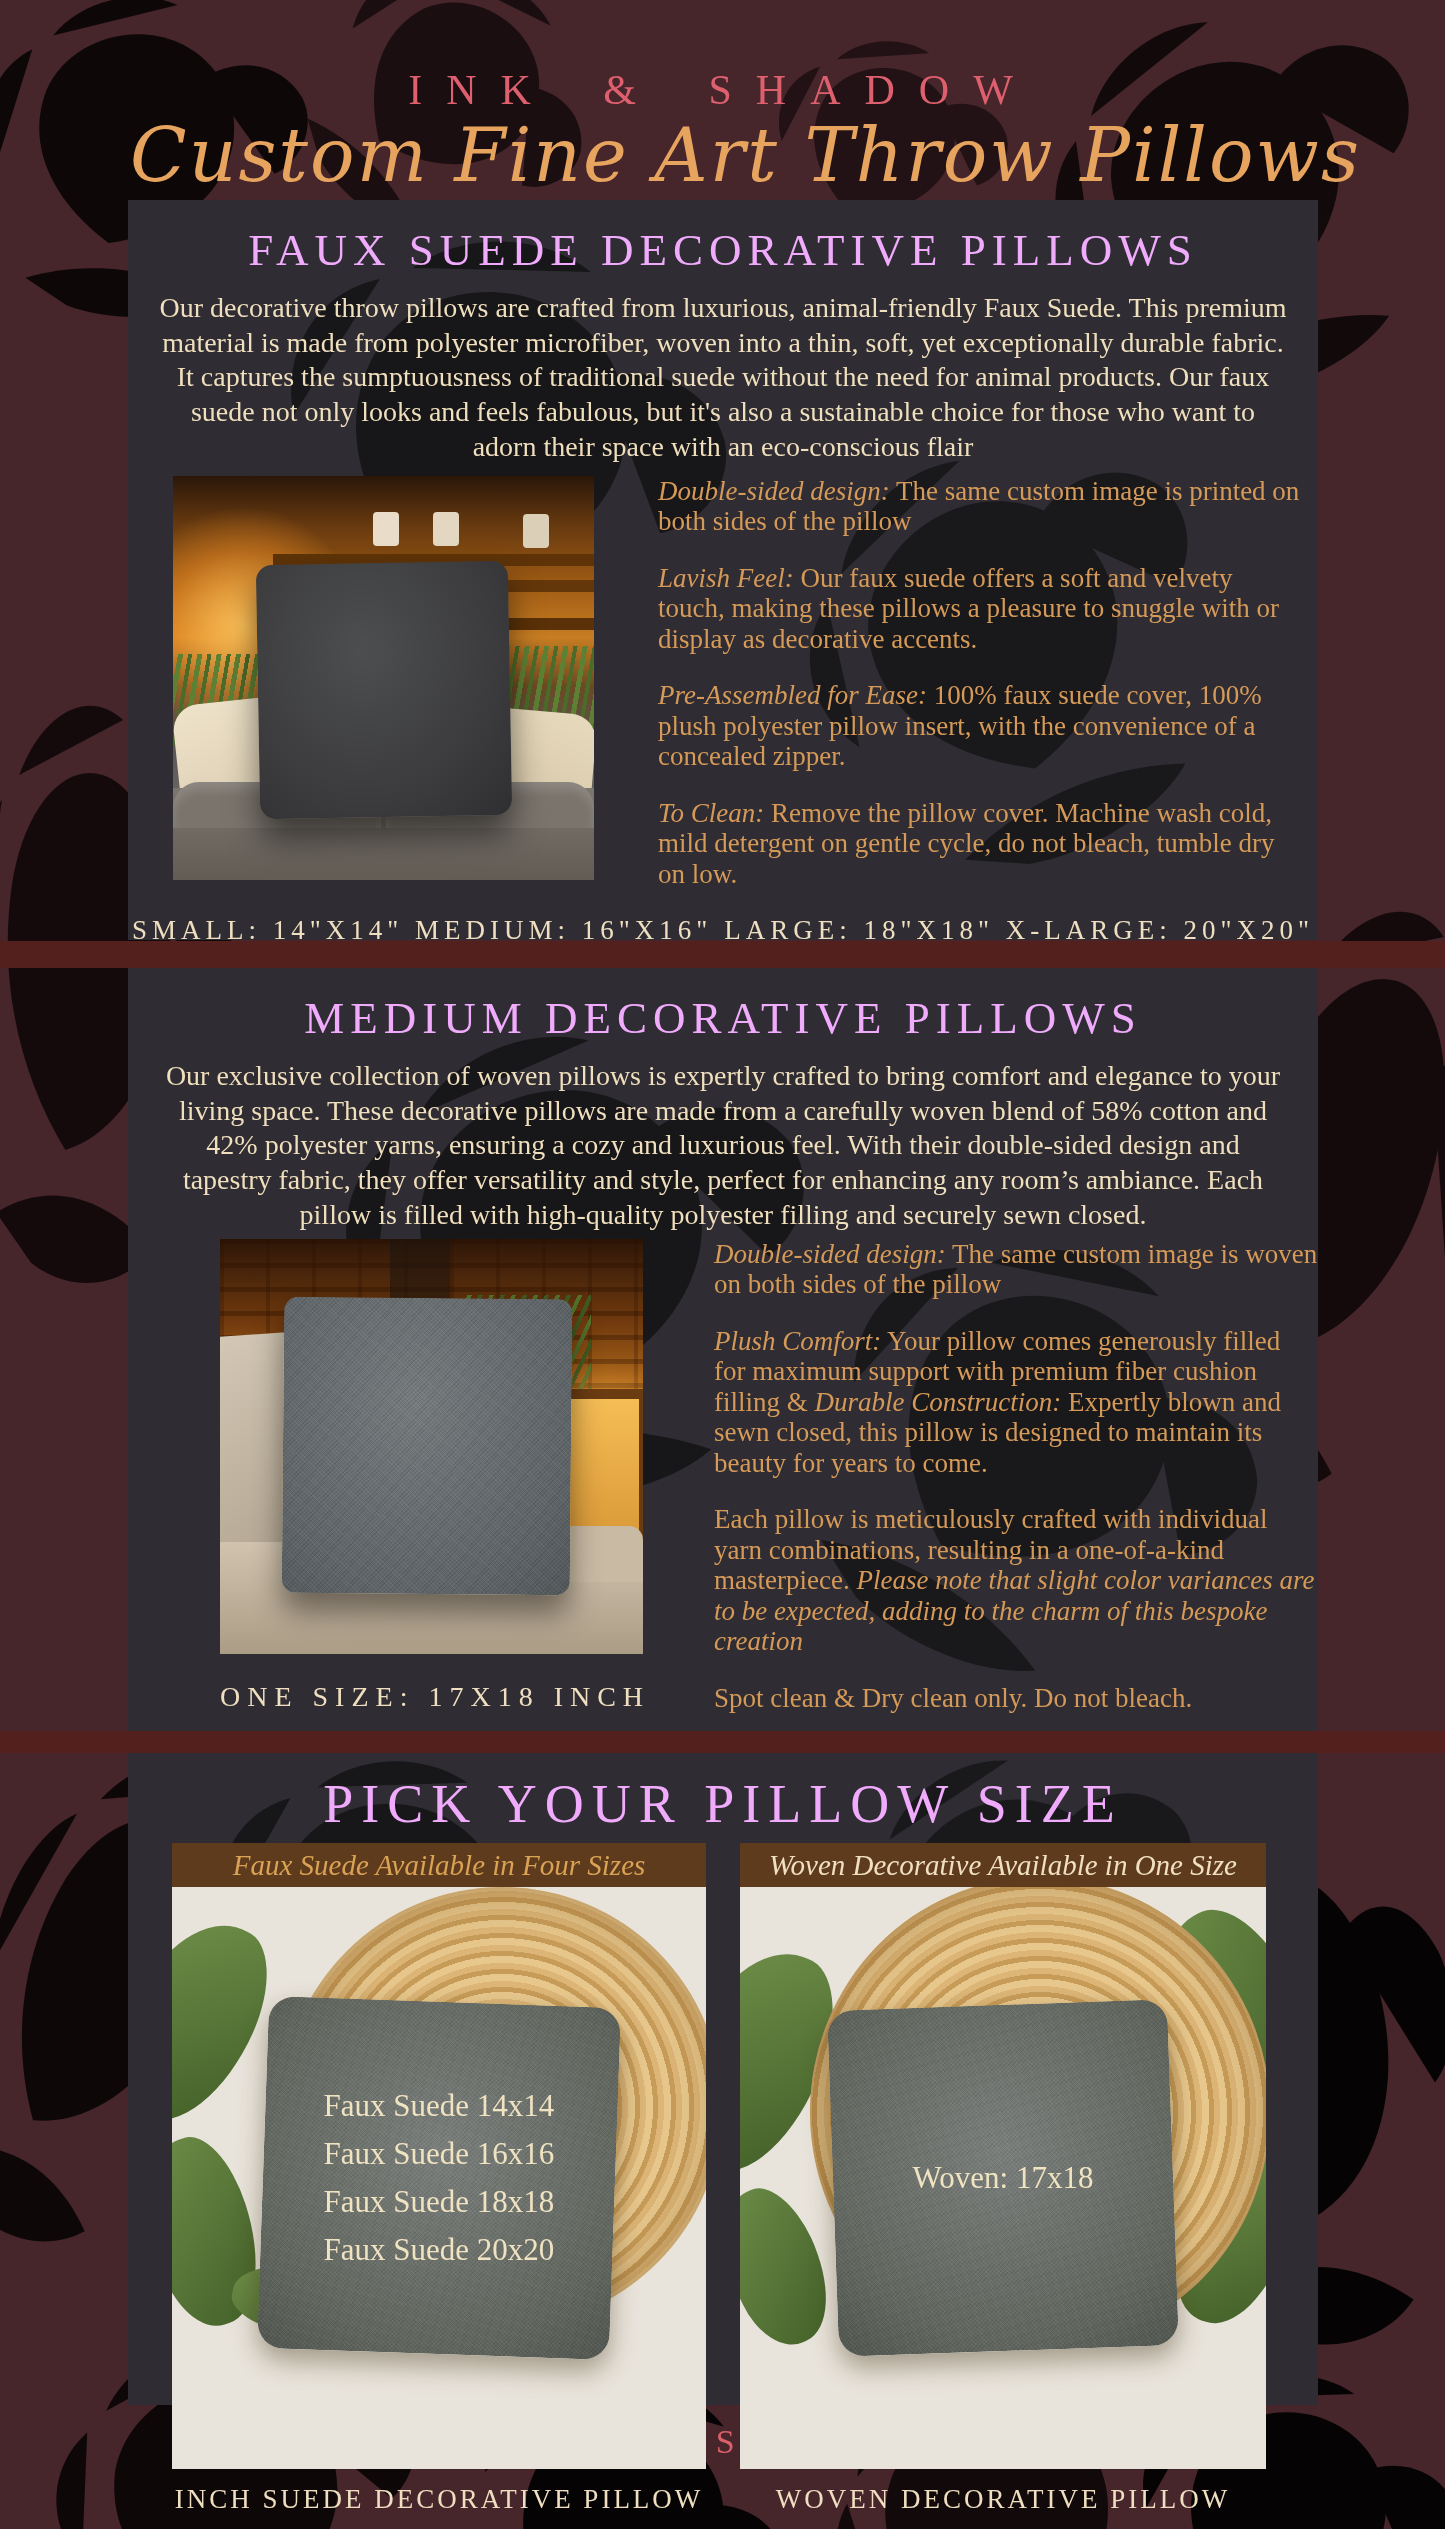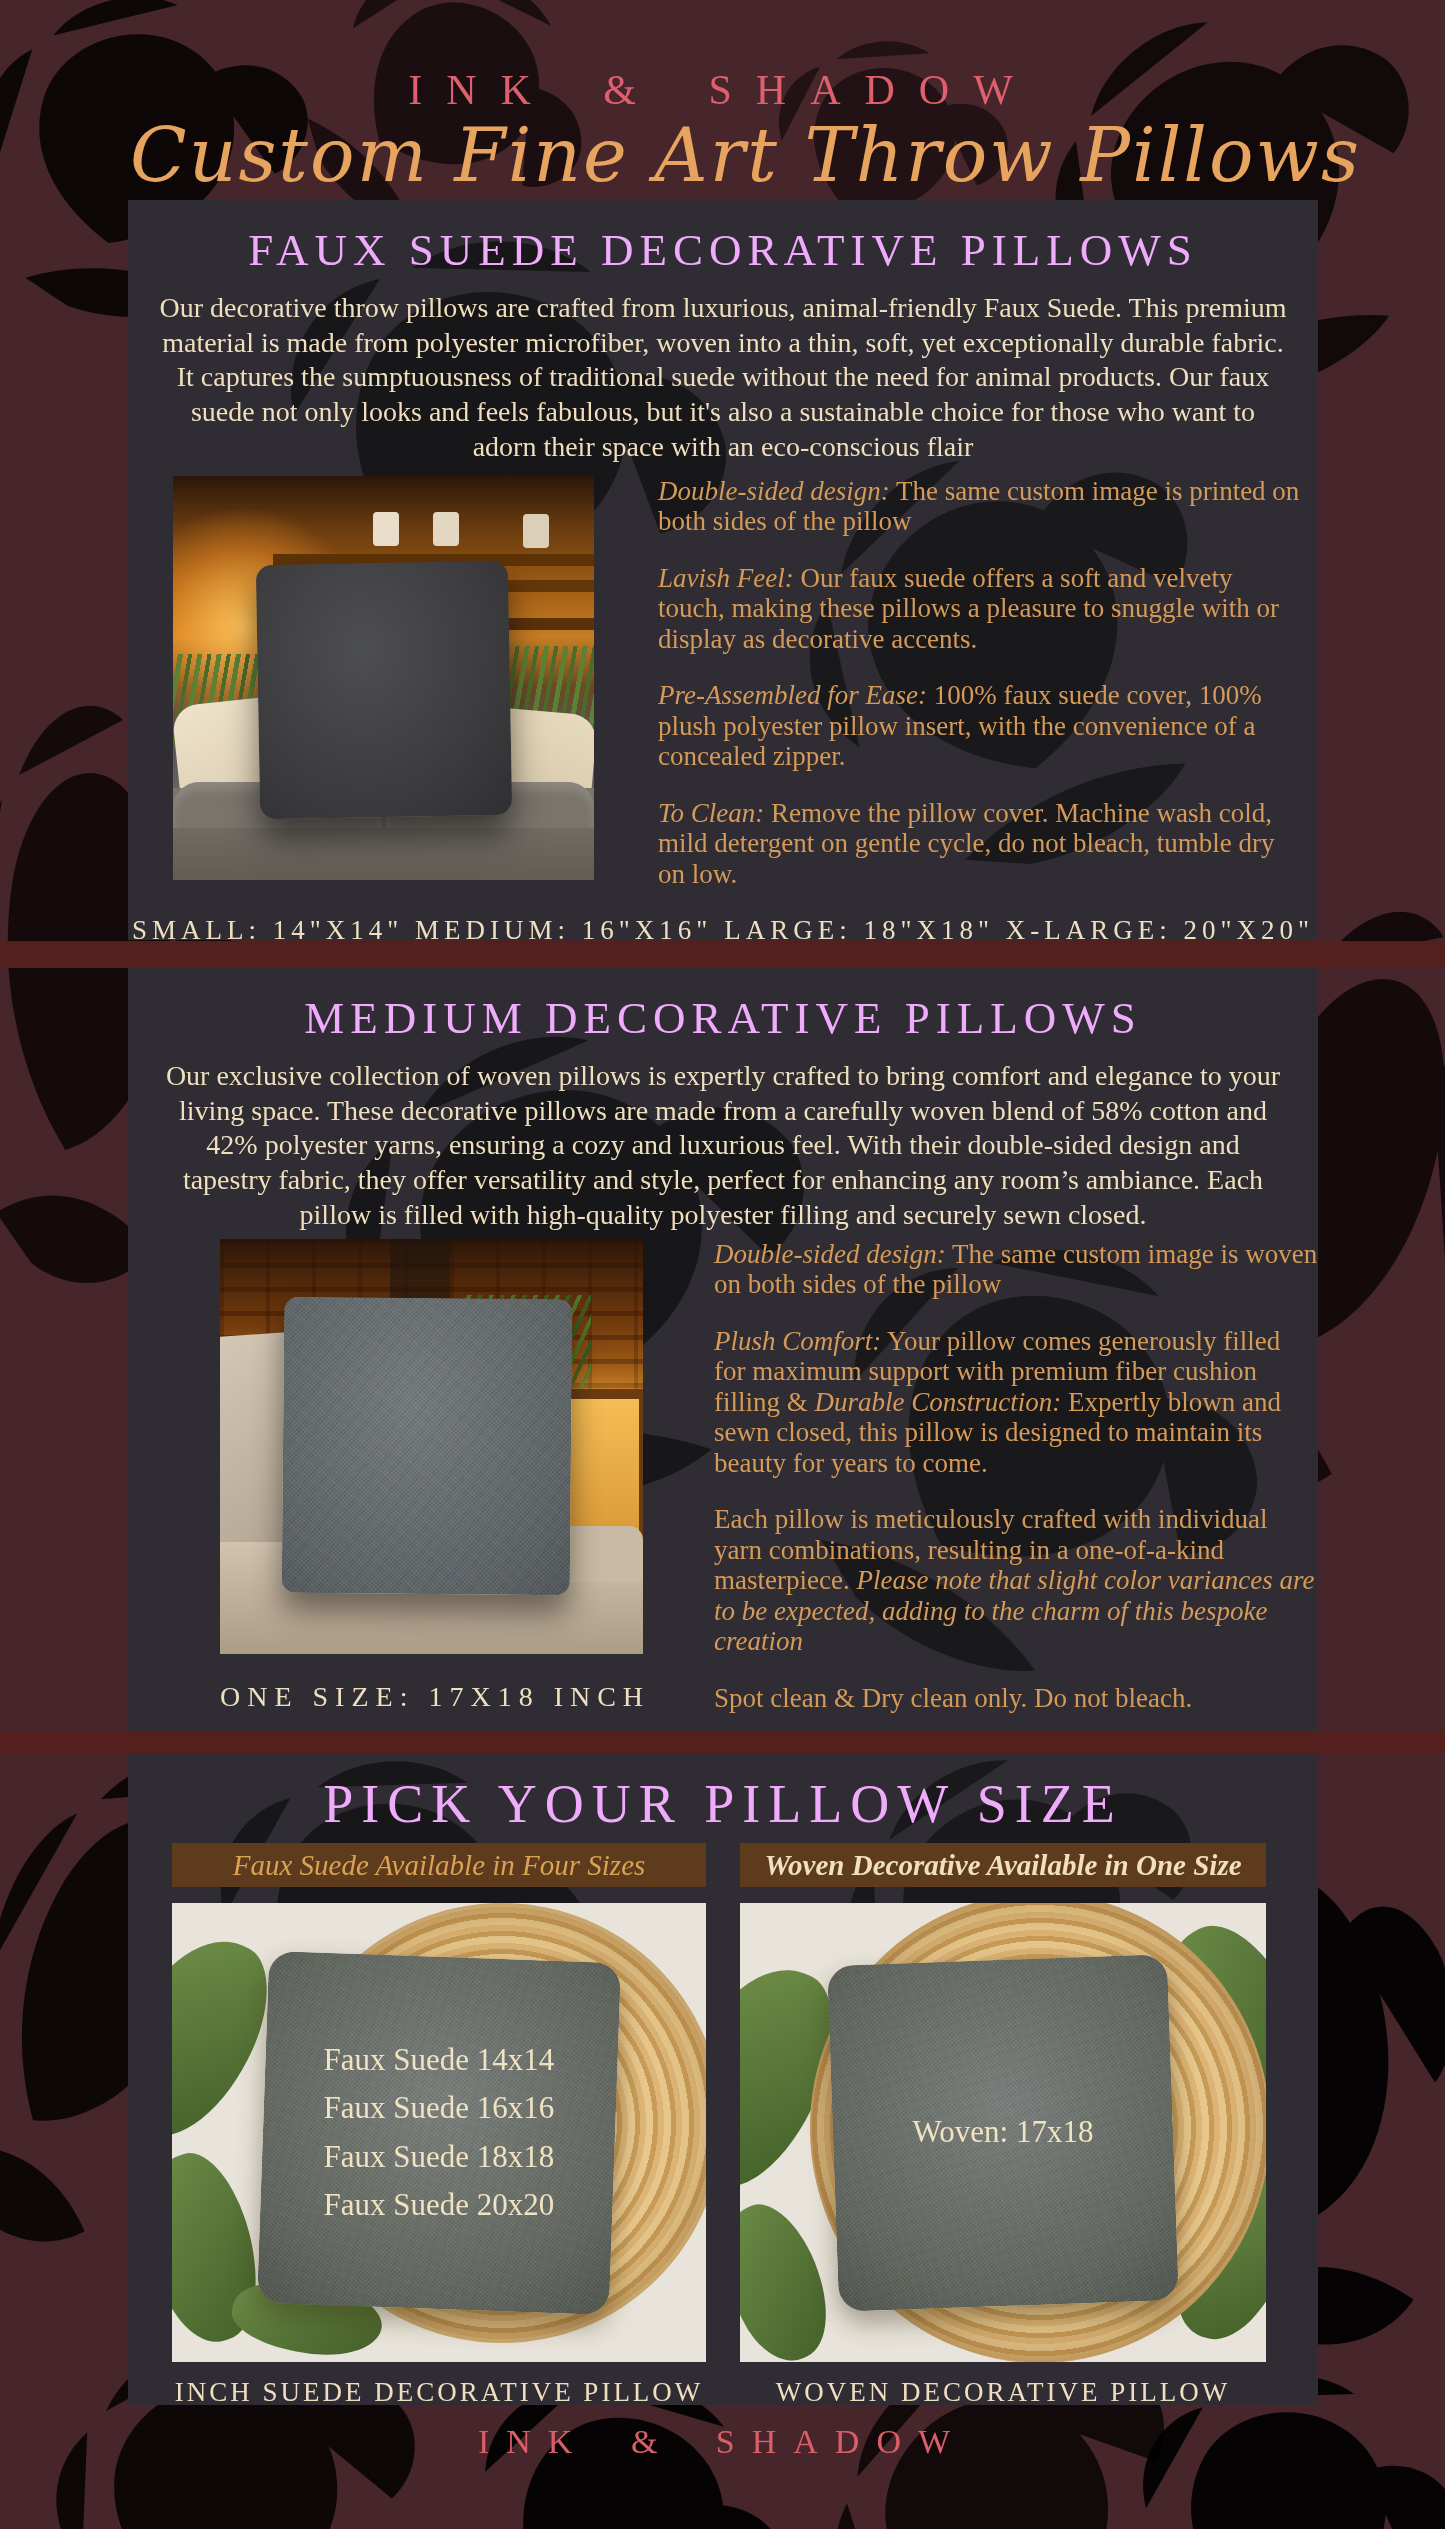--- a/index.html
+++ b/index.html
@@ -90,22 +90,22 @@
                radial-gradient(ellipse at 45% 35%,#767c7e,#5f6568 70%,#52575a);
     box-shadow:0 18px 30px rgba(0,0,0,.45);}
   
   .cols{display:flex;margin-top:8px;padding-left:44px;gap:34px;}
   .pick-col{display:flex;flex-direction:column;}
   .colL{width:534px;}
   .colR{width:526px;}
   .banner{height:44px;background:#5e3b1d;display:flex;align-items:center;justify-content:center;
     font-style:italic;font-size:29px;white-space:nowrap;}
   .banner-gold{color:#d9a254;}
-  .banner-cream{color:#f0dfc0;font-weight:bold;}
-  .pick-photo{position:relative;height:459px;overflow:hidden;background:#e9e4db;margin-top:16px;}
+  .banner-cream{color:#f0dfc0;}
+  .pick-photo{position:relative;height:582px;overflow:hidden;background:#e9e4db;}
   .leaf{position:absolute;border-radius:60% 40% 55% 45%/55% 45% 60% 40%;
     background:linear-gradient(140deg,#70904a,#415e27);}
   .basket{position:absolute;border-radius:50%;
     background:repeating-radial-gradient(circle,#e7c78c 0 7px,#c79c59 7px 12px,#dcb577 12px 18px);
     box-shadow:inset 0 0 48px rgba(120,80,30,.55);}
   .pillow-top{position:absolute;left:50%;top:50%;
     border-radius:26px;
     background:repeating-linear-gradient(45deg,rgba(255,255,255,.05) 0 1px,rgba(0,0,0,0) 1px 3px),
                repeating-linear-gradient(-45deg,rgba(0,0,0,.08) 0 1px,rgba(0,0,0,0) 1px 3px),
                radial-gradient(circle at 50% 42%,#7a7f7c,#61665f 72%,#51554f);

